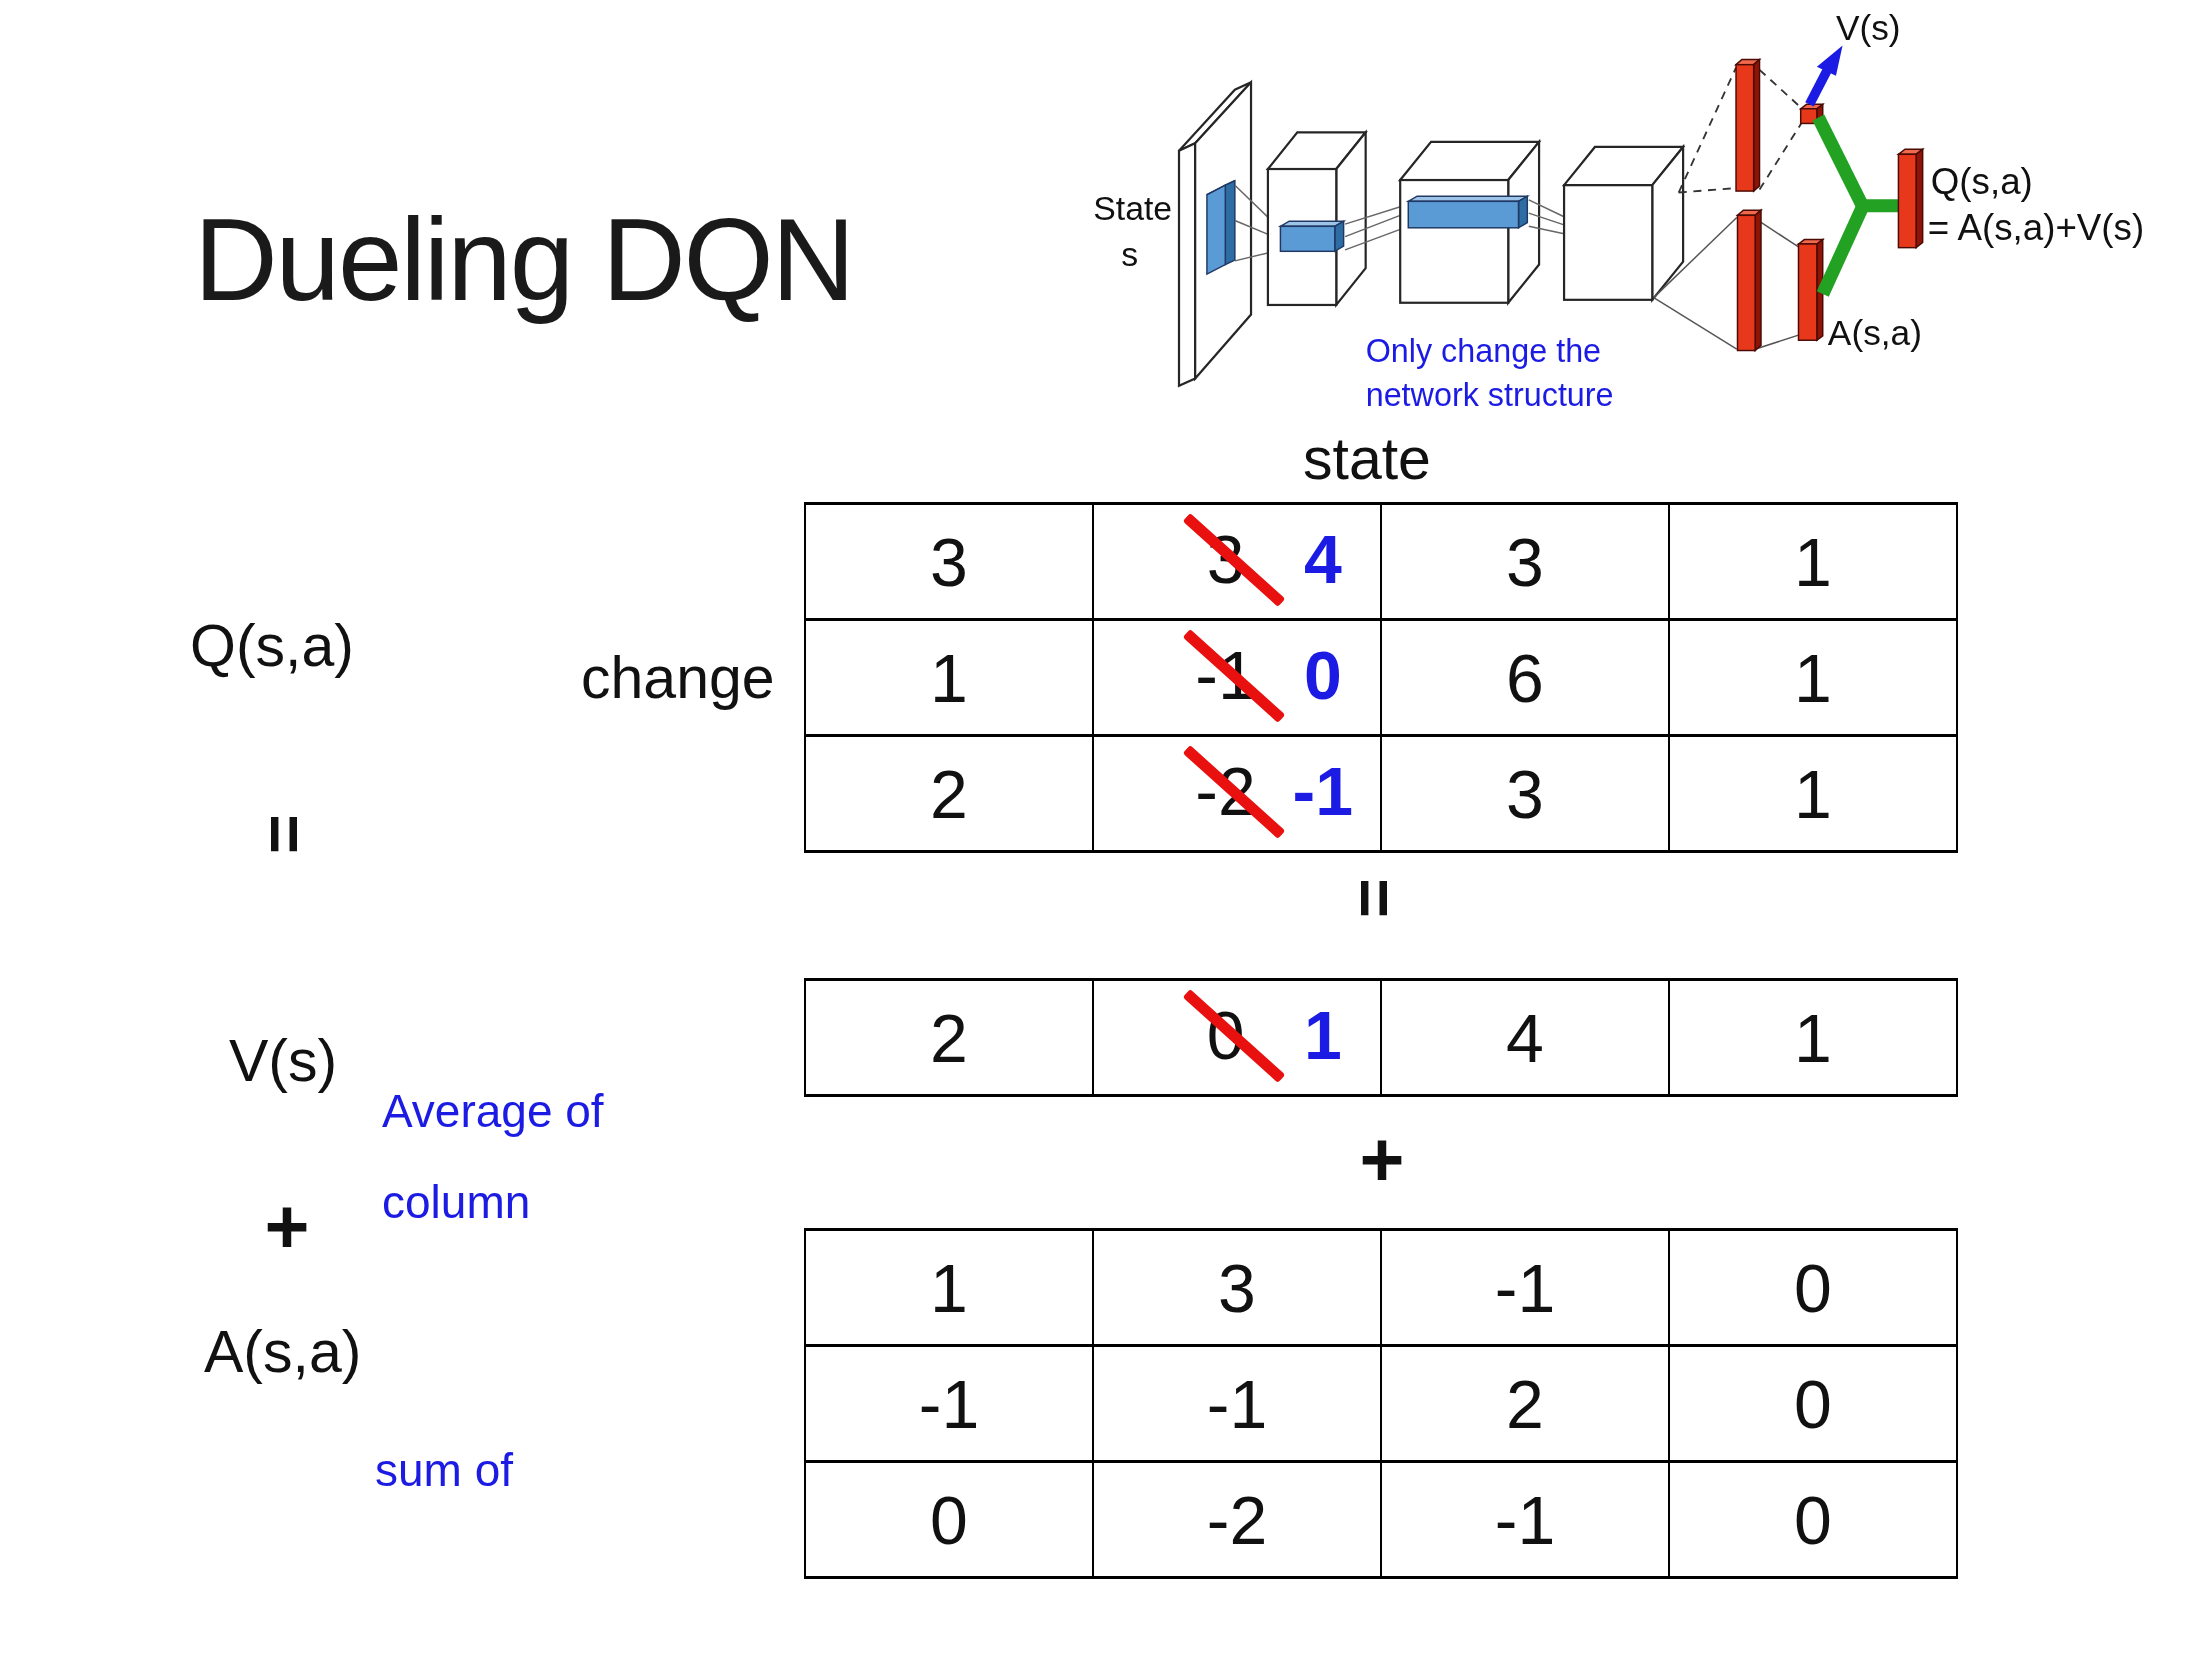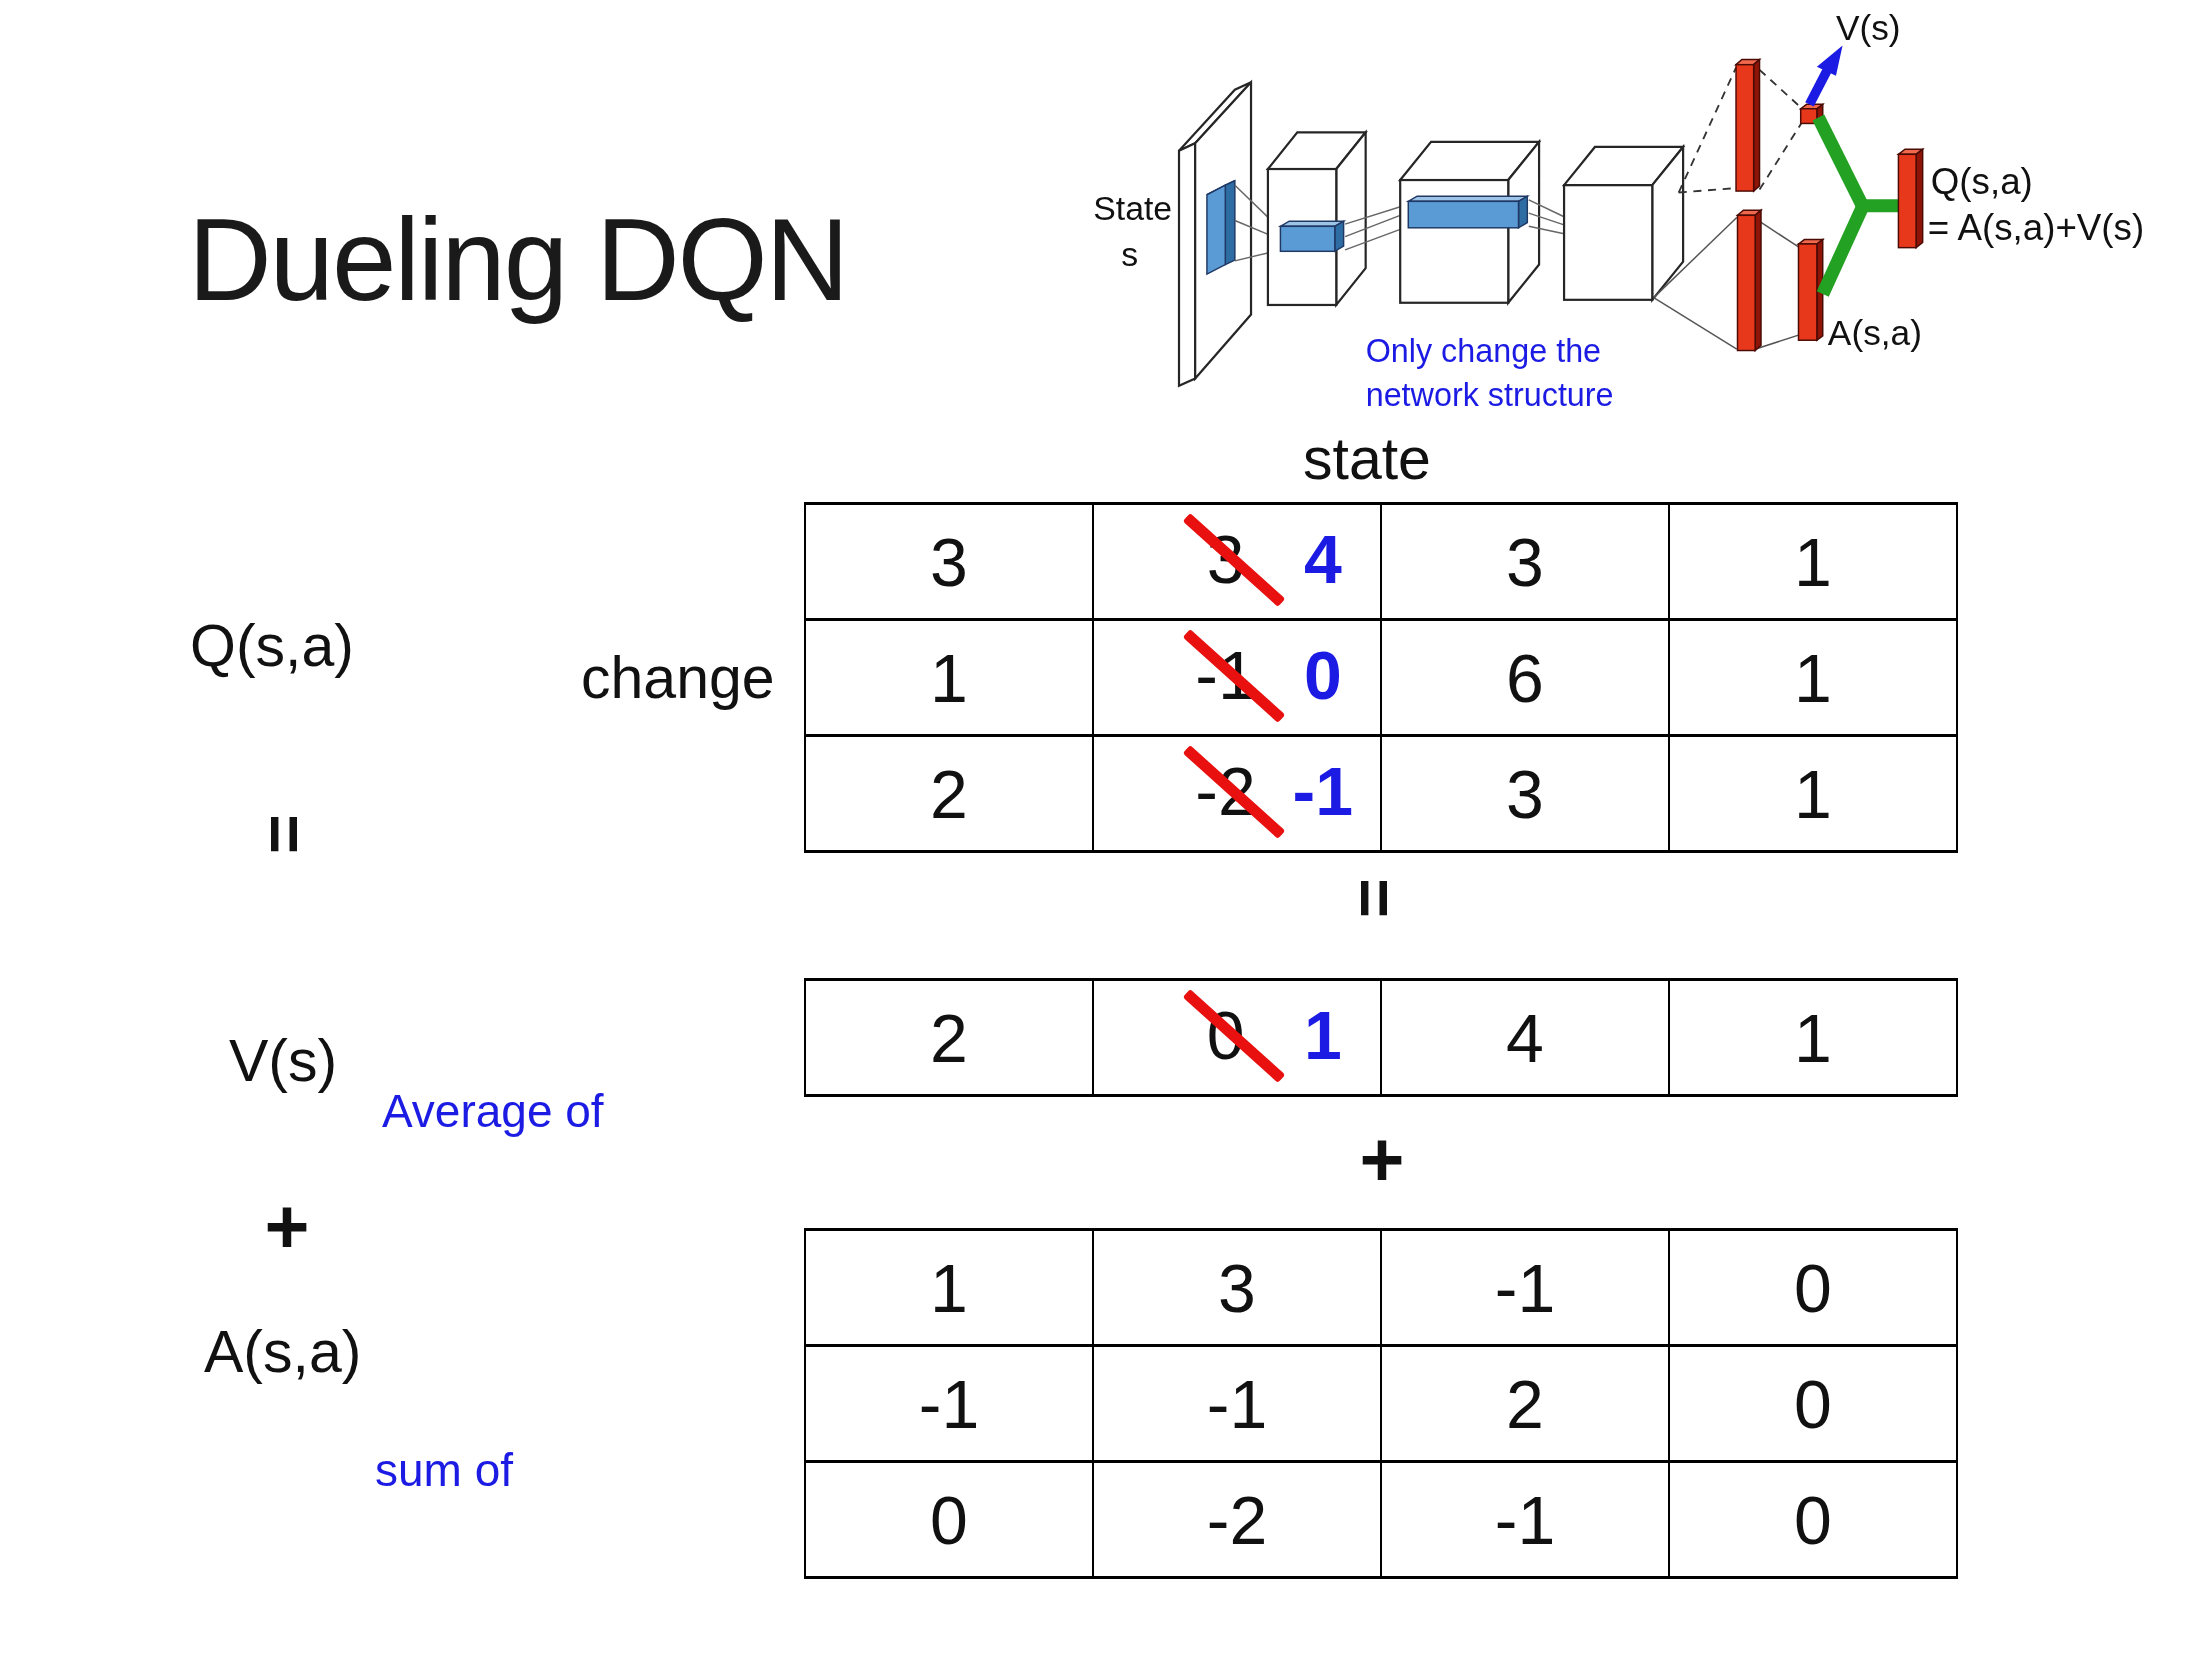--- a/index.html
+++ b/index.html
@@ -3,21 +3,21 @@
 <meta charset="utf-8">
 <style>
   html,body{margin:0;padding:0;background:#ffffff;}
   #slide{
     position:relative;width:2205px;height:1654px;background:#ffffff;overflow:hidden;
     font-family:"Liberation Sans", sans-serif;color:#161616;
   }
   .abs{position:absolute;}
   
   .title{
-    left:188px;top:197px;font-size:116px;line-height:1.1;letter-spacing:-2.2px;
+    left:194px;top:197px;font-size:116px;line-height:1.1;letter-spacing:-2.2px;
     color:#1a1a1a;font-weight:400;white-space:nowrap;
   }
   
   .eq-label{font-size:59px;color:#111;white-space:nowrap;line-height:1.05;}
   .lbl-q{left:190px;top:616px;}
   .lbl-v{left:229px;top:1031px;}
   .lbl-a{left:204px;top:1322px;}
   .rot-eq{
     font-size:68px;font-weight:700;color:#111;line-height:1;
     transform:translate(-50%,-50%) rotate(90deg);
@@ -195,20 +195,21 @@
     <text x="2623" y="327" font-size="50" fill="#111">= A(s,a)+V(s)</text>
     <text x="1858" y="492" font-size="44" fill="#1b1be4">Only change the</text>
     <text x="1858" y="552" font-size="44" fill="#1b1be4">network structure</text>
   </svg>
 
   <div class="abs eq-label lbl-q">Q(s,a)</div>
   <div class="abs rot-eq rot-eq-left">=</div>
   <div class="abs eq-label lbl-v">V(s)</div>
   <div class="abs note note-avg">
     <div>Average of</div>
+    <div>column</div>
   </div>
   <div class="abs plus-sign plus-left">+</div>
   <div class="abs eq-label lbl-a">A(s,a)</div>
   <div class="abs note note-sum">
     <div>sum of</div>
   </div>
 
   <div class="abs lbl-state">state</div>
   <div class="abs lbl-action">change</div>
   <div class="abs rot-eq rot-eq-mid">=</div>

